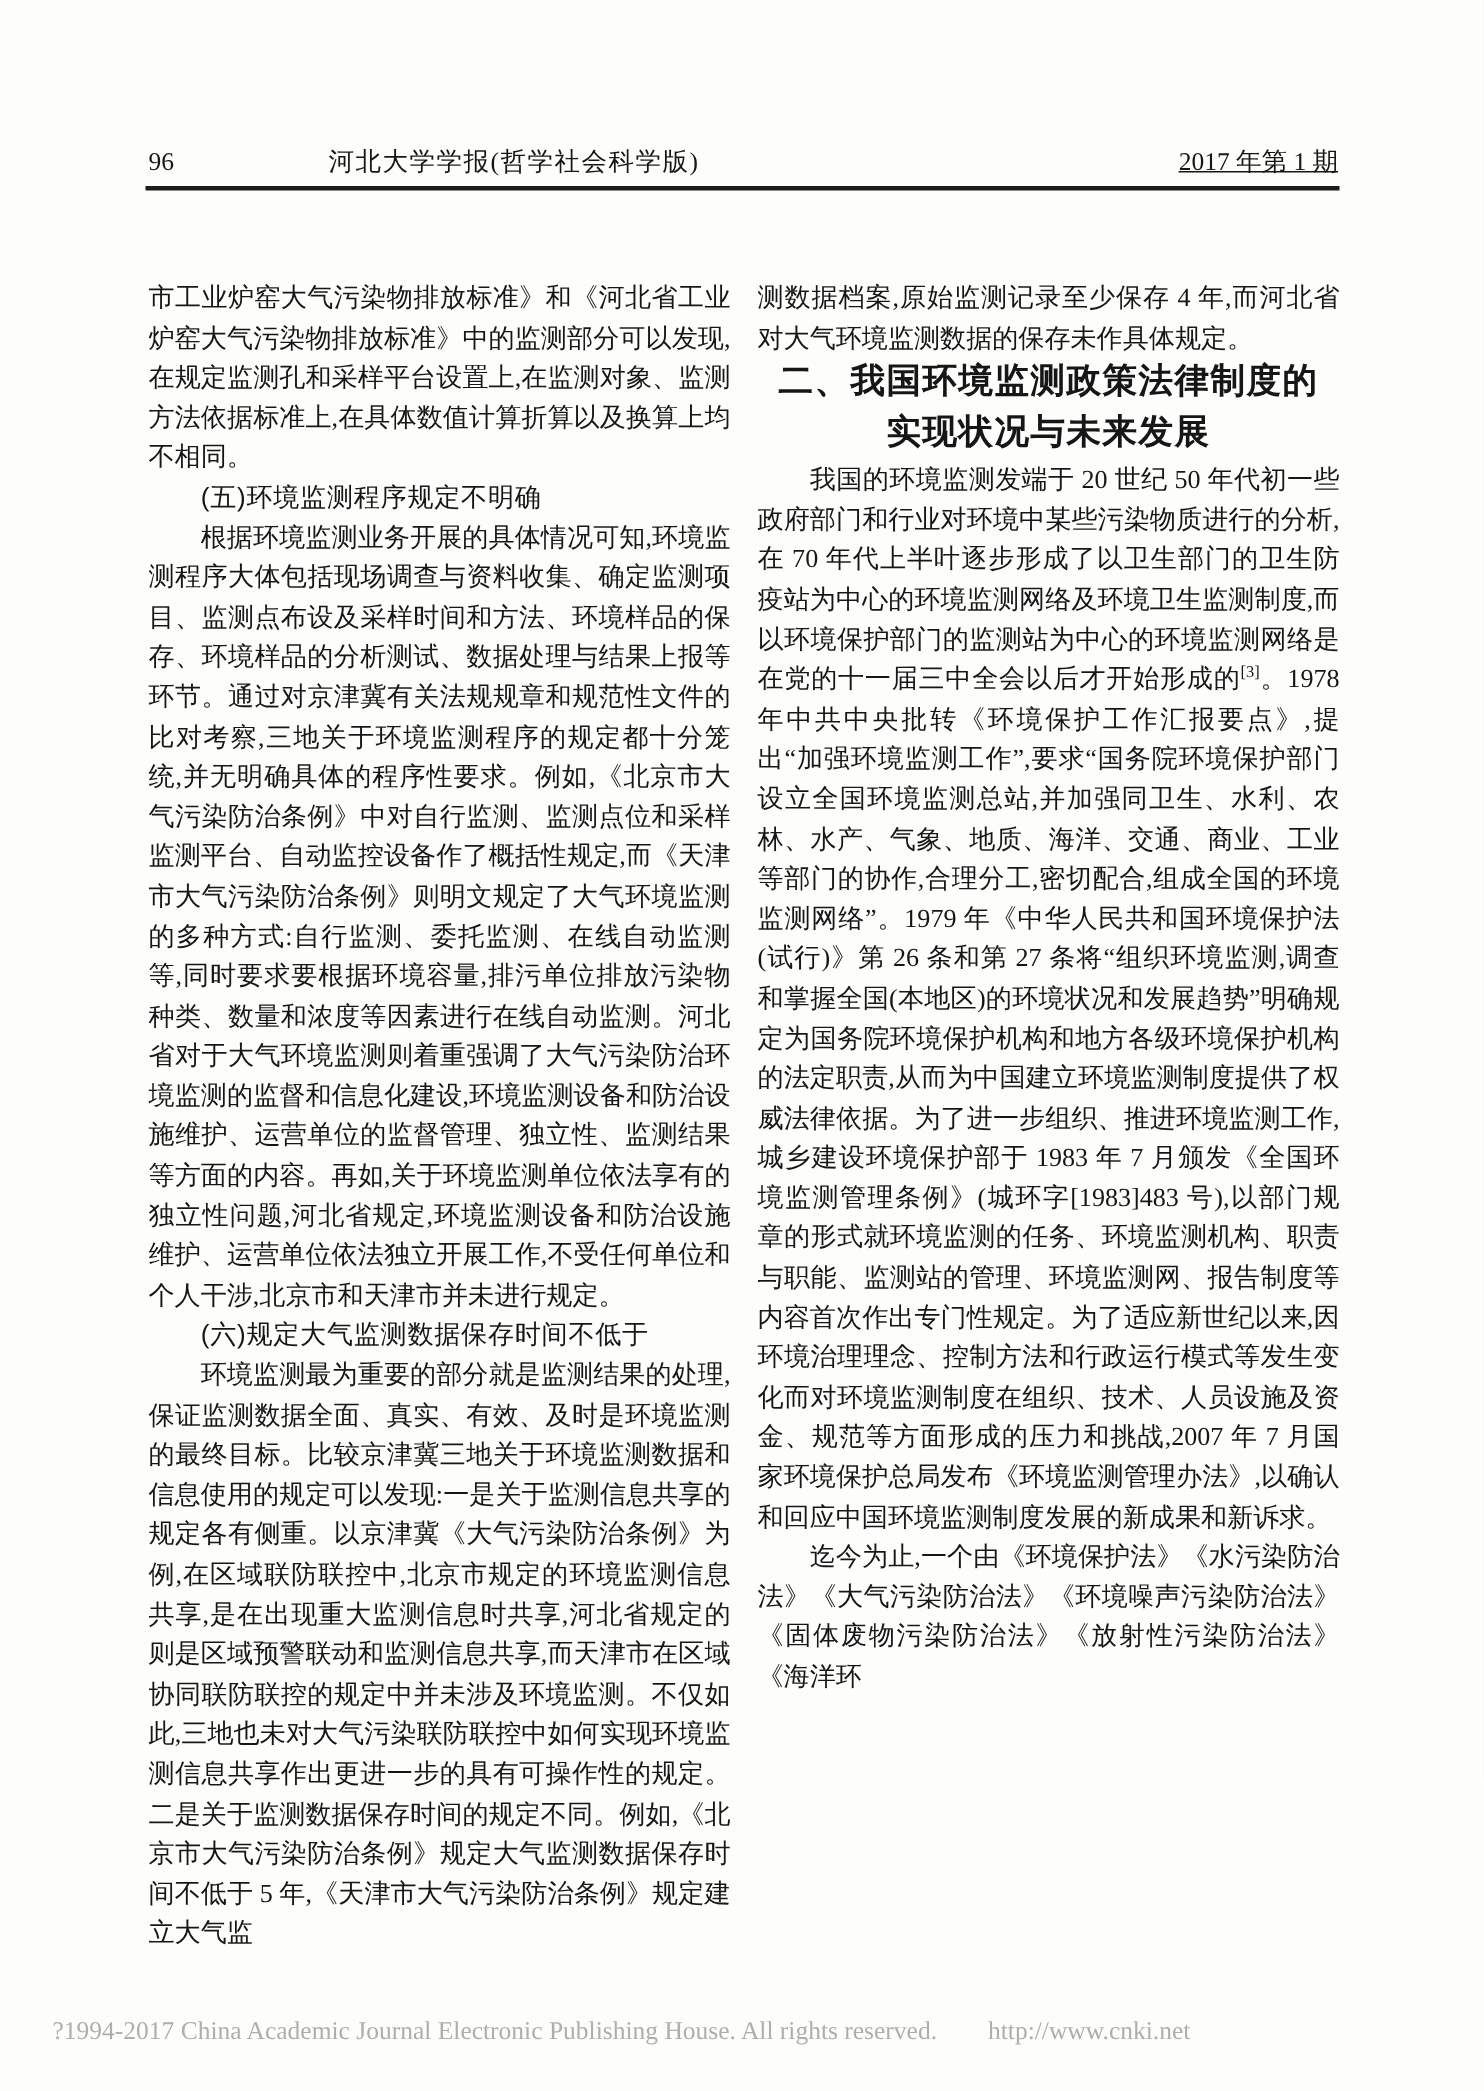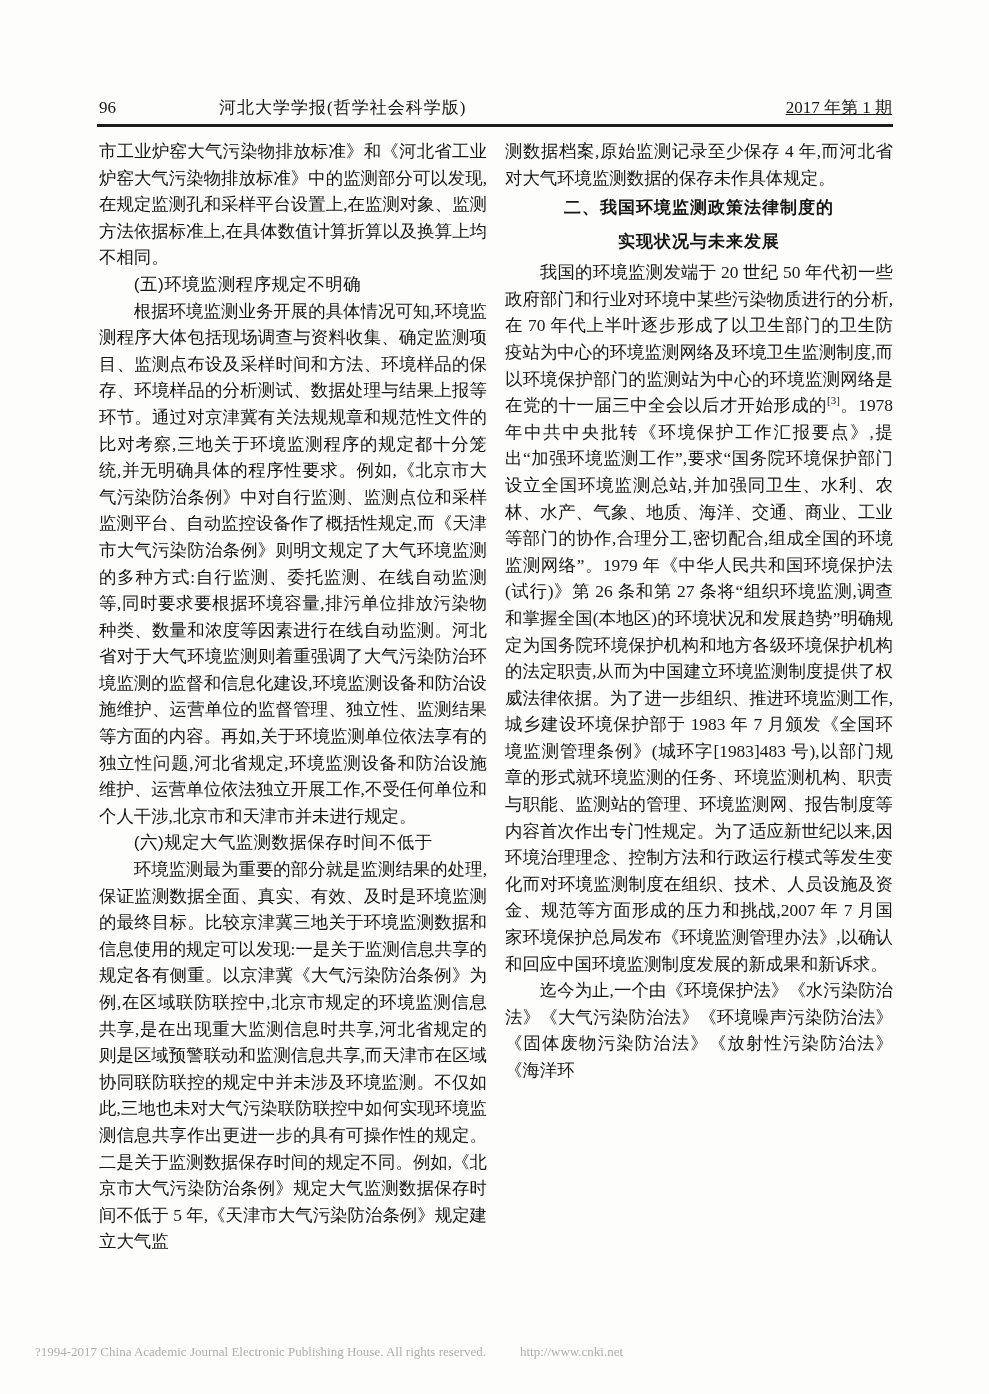--- a/index.html
+++ b/index.html
@@ -47,51 +47,52 @@
     left: 99px;
     width: 794px;
     display: flex;
     gap: 18px;
   }
   .col {
     width: 388px;
     font-size: 17.4px;
     line-height: 26.6px;
     text-align: justify;
+    margin-top: 47px;
   }
   .col p { margin: 0; }
   p.indent { text-indent: 2em; }
   .sub-heading {
     font-family: "Liberation Sans", "DejaVu Sans", sans-serif;
     font-weight: 400;
     text-indent: 2em;
     letter-spacing: 0.5px;
   }
   .section-heading {
-    font-family: Liberation Sans, sans-serif;
+    font-family: Liberation Mono, monospace;
     font-weight: 700;
-    font-size: 17px;
+    font-size: 23px;
     line-height: 34px;
     text-align: center;
     text-indent: 0;
     margin: 17px 0 15px 0;
     letter-spacing: 1px;
   }
   sup.ref {
     font-size: 11px;
     line-height: 0;
     vertical-align: super;
   }
   
   .footer {
     position: absolute;
     top: 1344px;
     left: 35px;
     width: 920px;
-    font-size: 13px;
+    font-size: 17px;
     color: #b0aeab;
     white-space: nowrap;
   }
   .footer .copy { margin-right: 34px; }
 </style>
 </head>
 <body>
 
 <div class="page">
 

